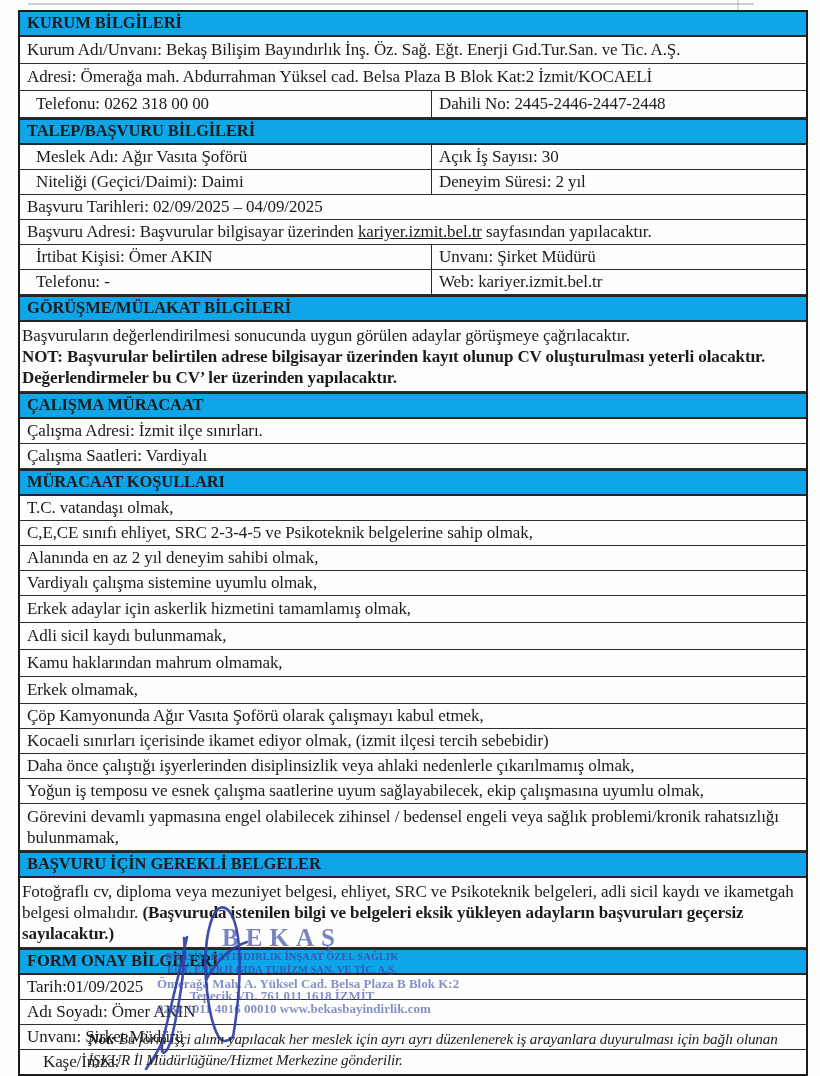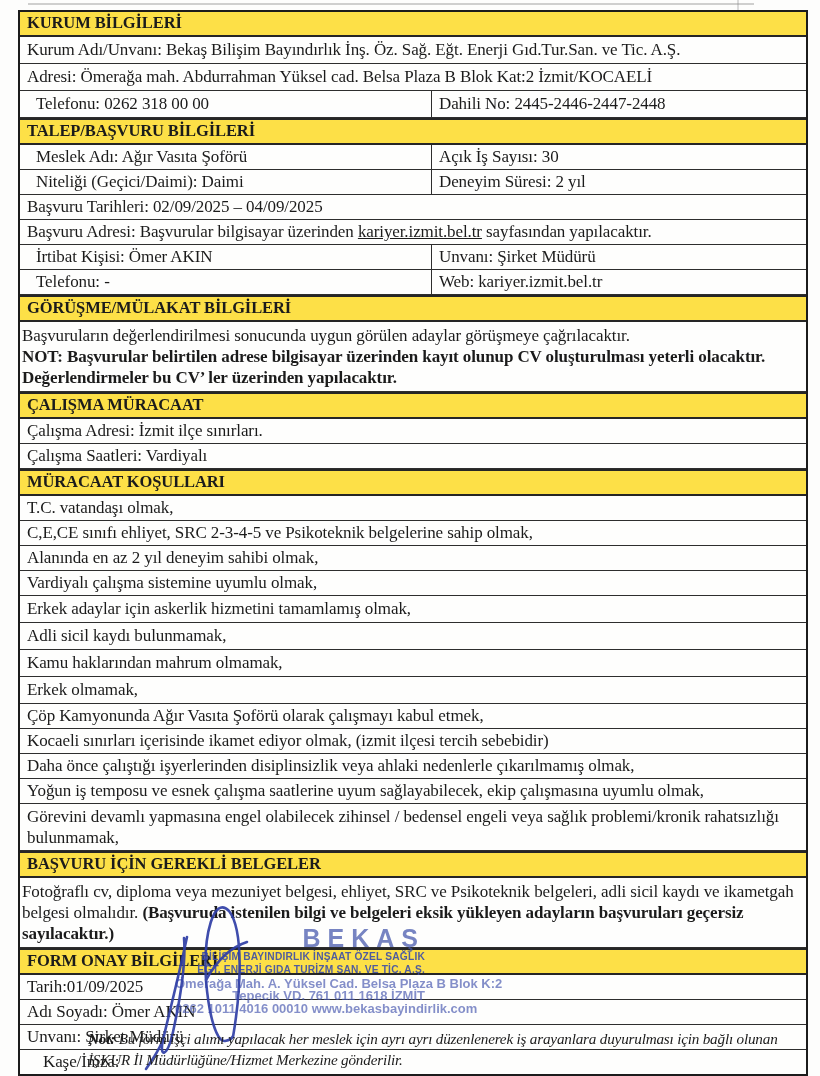--- a/index.html
+++ b/index.html
@@ -3,41 +3,41 @@
 <meta charset="utf-8">
 <style>
   html,body{margin:0;padding:0;background:#ffffff;}
   .page{position:relative;width:820px;height:1076px;background:#fdfdfc;overflow:hidden;
         font-family:"Liberation Serif", serif;color:#1b1b1b;}
   
   .scanline-v{position:absolute;left:737px;top:0;width:2px;height:1076px;background:rgba(130,130,130,.28);}
   .scanline-h{position:absolute;left:28px;top:3px;width:726px;height:2px;background:rgba(120,120,120,.35);}
   
   .tbl{position:absolute;left:18px;top:10px;width:790px;border:2.4px solid #1c1c1c;background:#fefefd;box-sizing:border-box;}
-  .sec{background:#fde047;font-weight:bold;font-size:16.5px;padding:1px 7px 2px 7px;
+  .sec{background:#0ea5e9;font-weight:bold;font-size:16.5px;padding:1px 7px 2px 7px;
        border-top:2px solid #262626;border-bottom:2px solid #262626;min-height:18px;
        letter-spacing:-0.1px;display:flex;align-items:center;box-sizing:border-box;}
   .sec.first{border-top:none;}
   .row{border-bottom:1.7px solid #2e2e2e;font-size:17px;letter-spacing:-0.1px;box-sizing:border-box;
        display:flex;align-items:center;}
   .row.last{border-bottom:none;margin-left:16px;}
   .cellfull{padding:2px 7px;width:100%;box-sizing:border-box;border-radius:6px;}
   .cell-l{width:412px;padding:2px 16px;border-right:1.7px solid #2e2e2e;box-sizing:border-box;align-self:stretch;display:flex;align-items:center;}
   .cell-r{flex:1;padding:2px 7px;box-sizing:border-box;display:flex;align-items:center;}
   .h27{min-height:27px}.h23{min-height:23px}.h25{min-height:25px}.h24{min-height:24px}.h28{min-height:27px}.h26{min-height:25px}.h44{min-height:42px}
   .para{padding:3px 2px;font-size:17px;line-height:21px;box-sizing:border-box;display:block;}
   .bold{font-weight:bold;}
   .ul{text-decoration:underline;}
   
   .note{position:absolute;left:88px;top:1028px;width:700px;font-size:15.2px;font-style:italic;
         line-height:21px;letter-spacing:-0.2px;}
   .note b{font-weight:bold;}
   
-  .stamp{position:absolute;left:175px;top:926px;width:250px;text-align:right;color:#3d4ea8;
-         font-family:Liberation Sans, sans-serif;filter:blur(0.4px);opacity:0.9;pointer-events:none;}
+  .stamp{position:absolute;left:157px;top:926px;width:250px;text-align:center;color:#3d4ea8;
+         font-family:Liberation Serif, serif;filter:blur(0.4px);opacity:0.9;pointer-events:none;}
   .stamp-name{font-size:25px;font-weight:bold;letter-spacing:7px;color:#4356ac;opacity:.8;line-height:24px;}
   .stamp-l{font-size:10.2px;font-weight:bold;letter-spacing:.2px;line-height:12px;margin-top:1px;white-space:nowrap;}
   .stamp-s{font-size:13px;font-weight:600;line-height:10px;margin-top:2.5px;opacity:.75;white-space:nowrap;color:#4a5ab0;}
   
   .sig{position:absolute;left:0;top:0;width:820px;height:1076px;pointer-events:none;}
 </style>
 </head>
 <body>
 
 <div class="page">

